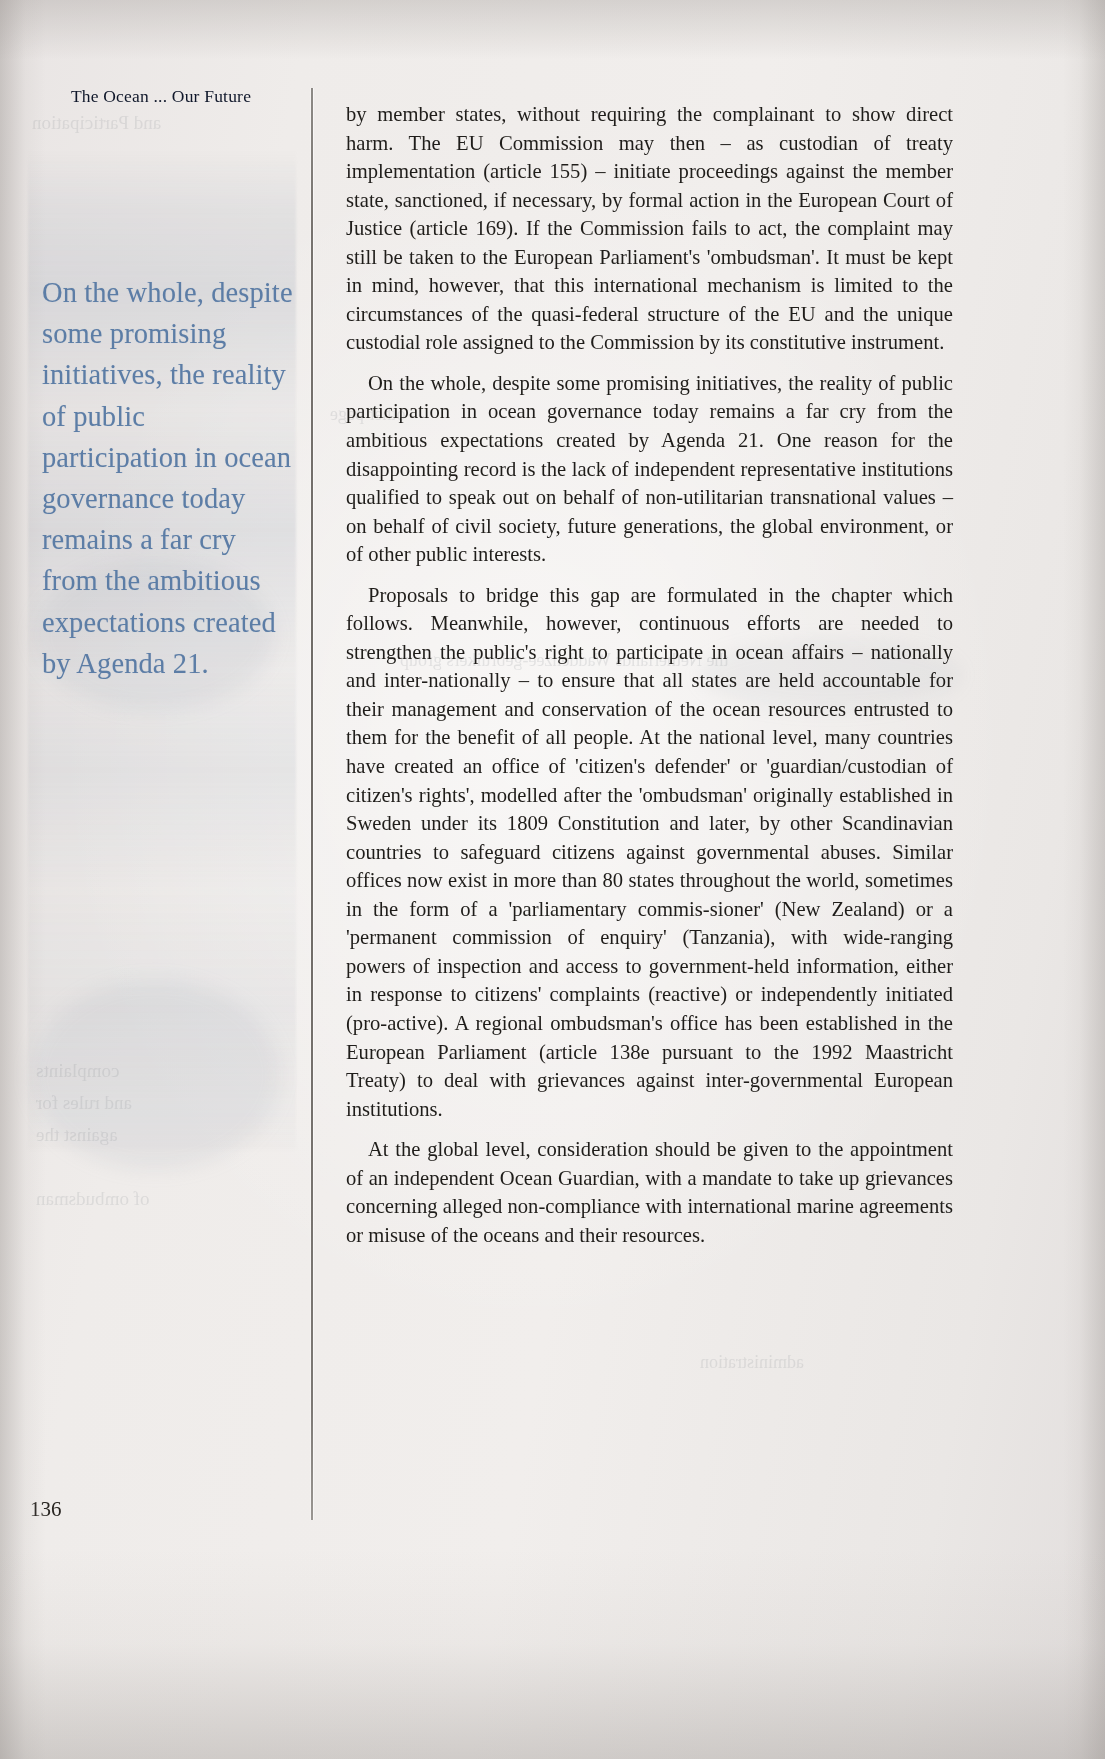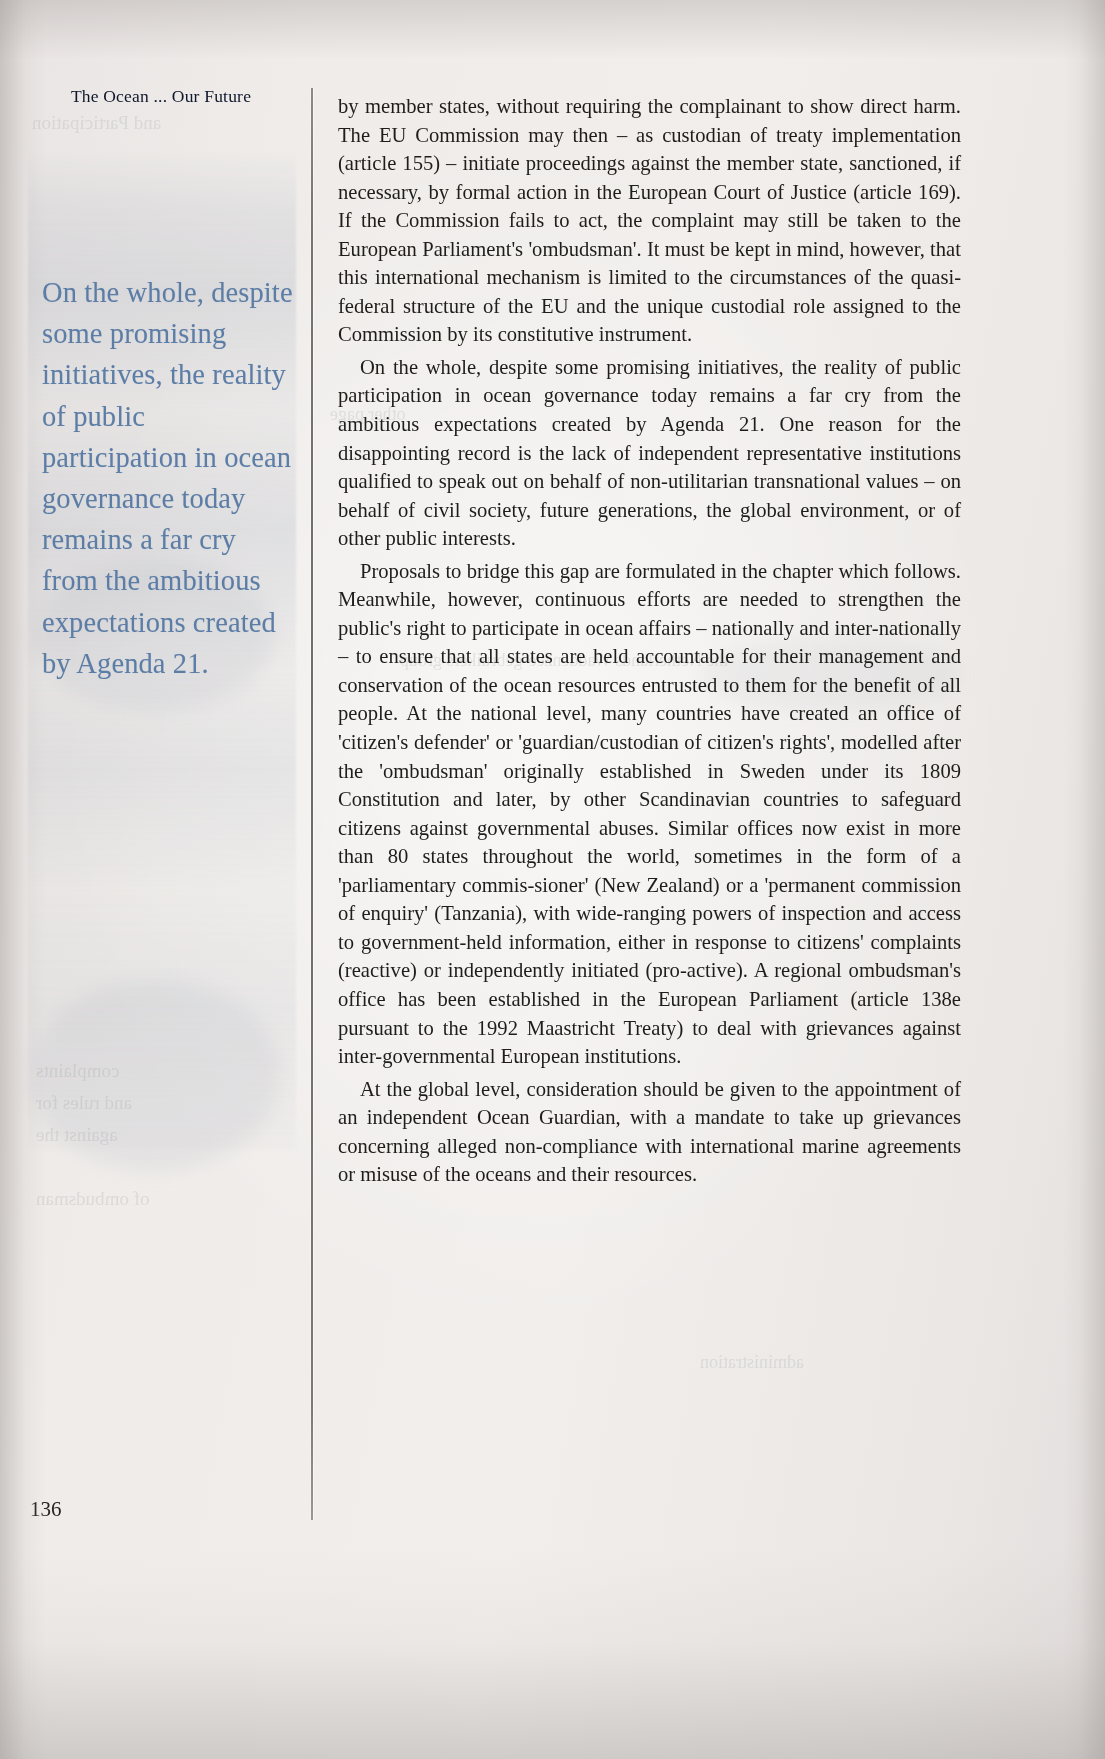--- a/index.html
+++ b/index.html
@@ -141,21 +141,21 @@
     top: 88px;
     width: 631px;
     font-size: 20.6px;
     line-height: 28.55px;
     color: #1f1d1a;
     text-align: justify;
     text-justify: inter-word;
     hyphens: none;
   }
   .body-col p {
-    margin: 4px;
+    margin: 12px;
   }
   .body-col p.indent {
     text-indent: 22px;
   }
 </style>
 </head>
 <body>
 
 <div class="page">
 

